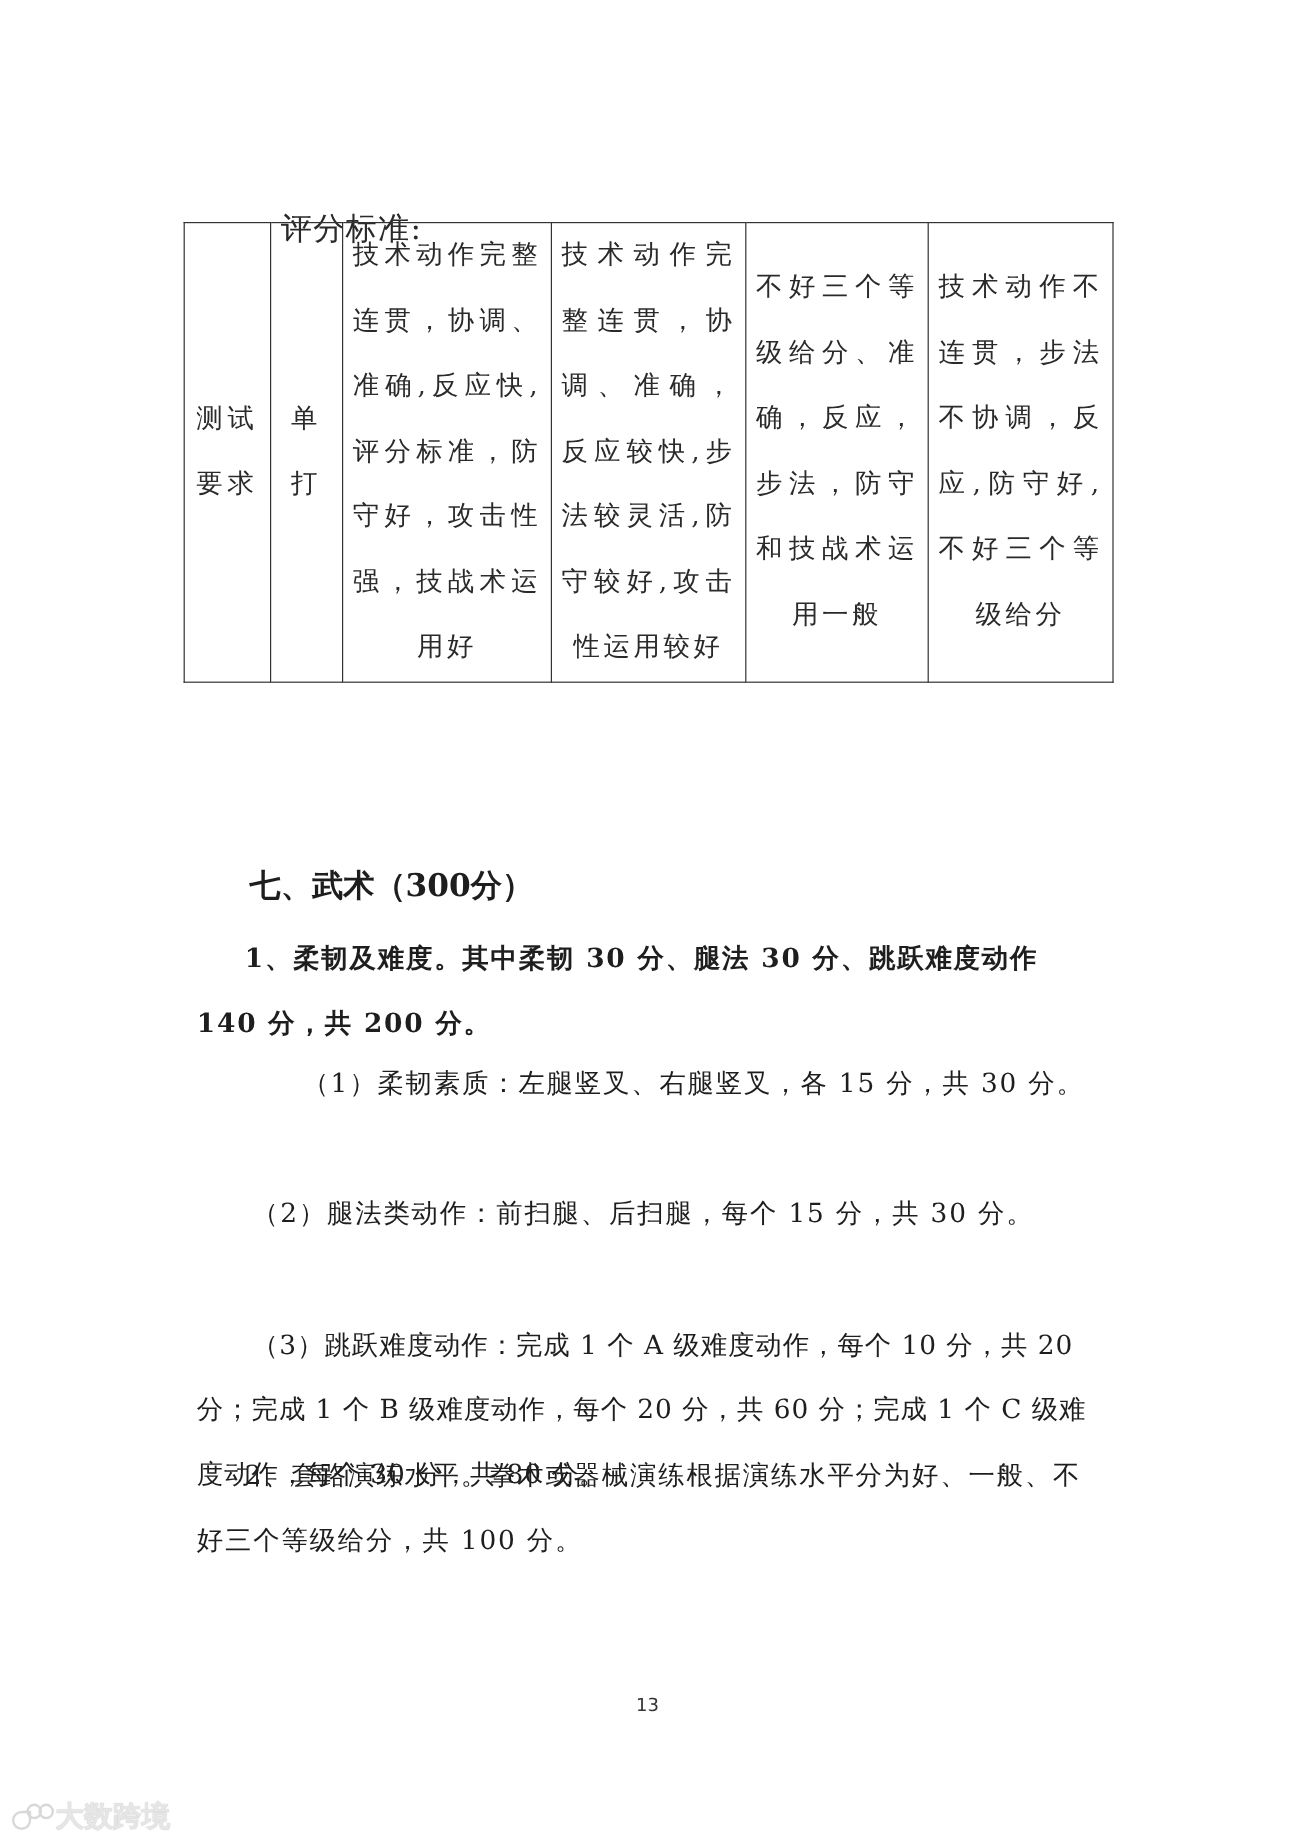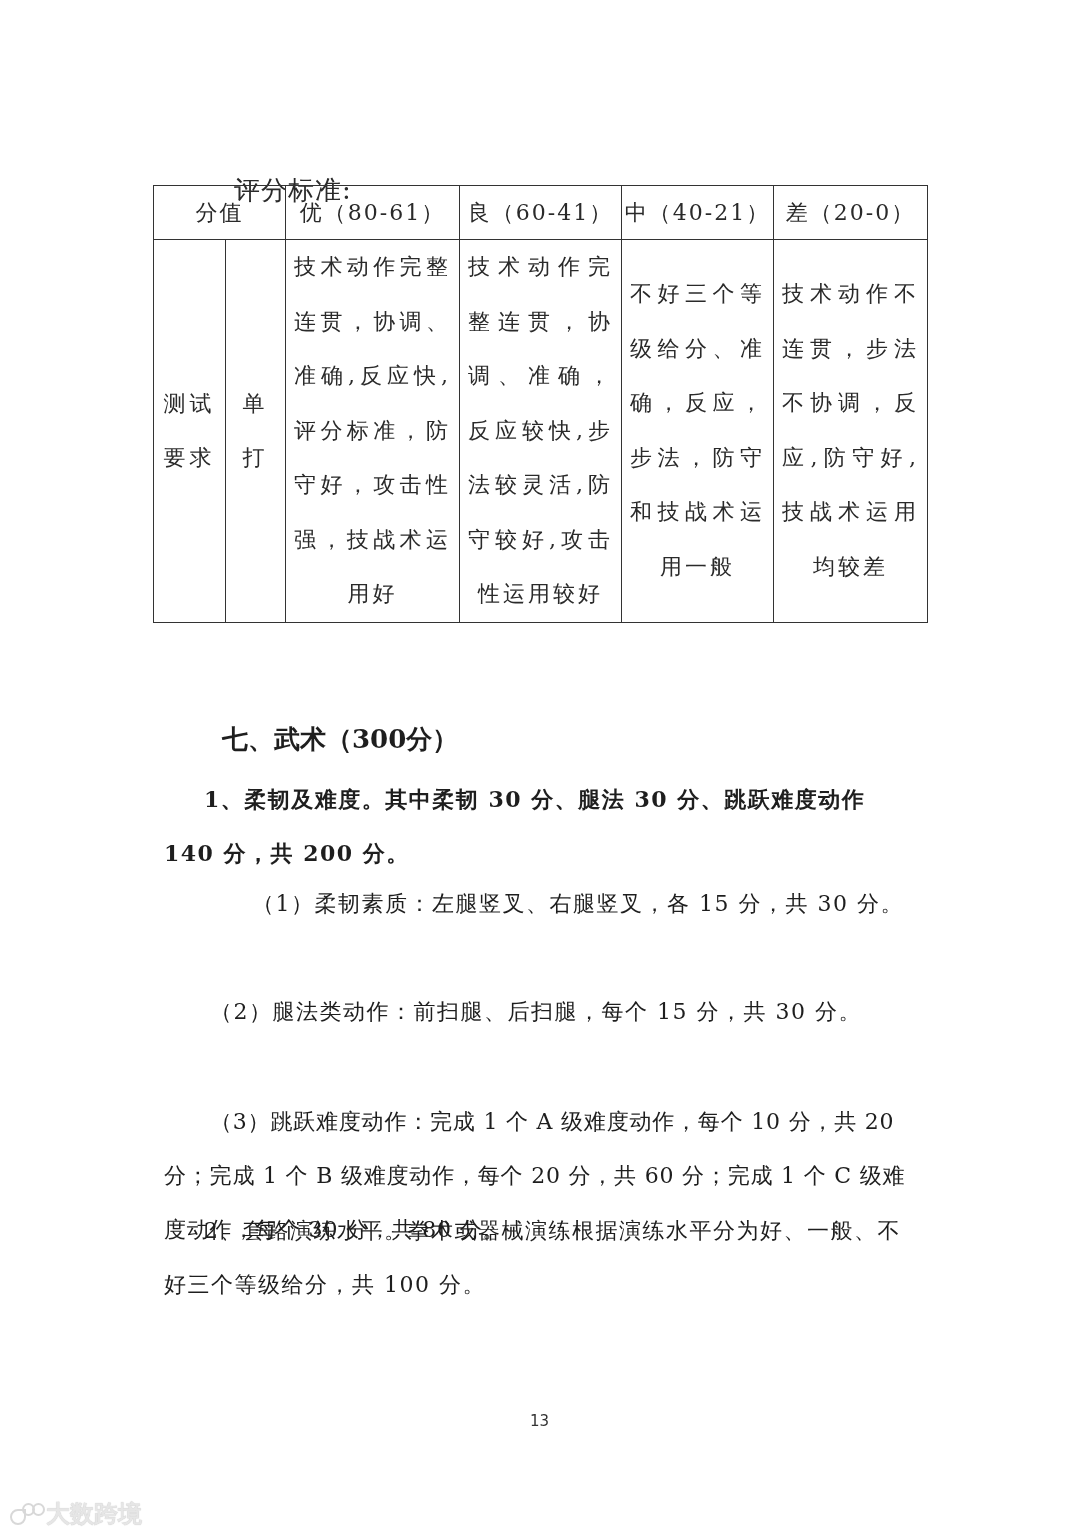--- a/index.html
+++ b/index.html
@@ -27,21 +27,21 @@
   table.score tr.body td { height: 379px; }
   .cell-text {
     display: block; line-height: 54.5px; padding: 0 8px;
     text-align: justify; text-align-last: center; letter-spacing: 3px;
   }
   .vtext { line-height: 54px; letter-spacing: 4px; }
   .block {
     position: absolute; left: 164px; width: 756px;
     font-size: 22px; color: #1e1e1e; line-height: 54px;
   }
-  .h7 { left: 222px; top: 712px; font-weight: bold; font-size: 26px; }
+  .h7 { left: 208px; top: 712px; font-weight: bold; font-size: 26px; }
   .p1 { top: 772px; font-weight: bold; text-indent: 40px; letter-spacing: 1.5px; }
   .p2 { top: 877px; text-indent: 46px; letter-spacing: 1.5px; margin-left: 42px; }
   .p3 { top: 985px; text-indent: 46px; letter-spacing: 1.5px; }
   .p4 { top: 1095px; text-indent: 46px; letter-spacing: 0.8px; }
   .p5 { top: 1204px; font-weight: normal; text-indent: 40px; letter-spacing: 1.5px; }
   .pagenum {
     position: absolute; left: 530px; top: 1412px;
     font-family: "DejaVu Sans", sans-serif; font-size: 15px; color: #333;
   }
   .watermark {
@@ -64,27 +64,20 @@
 <table class="score">
   <colgroup>
     <col style="width:72px">
       <col style="width:60px">
       <col style="width:174px">
     <col style="width:162px">
       <col style="width:152px">
       <col style="width:154px">
   </colgroup>
   <tbody>
-      <tr class="head">
-    <td colspan="2">分值</td>
-    <td>优（80-61）</td>
-    <td>良（60-41）</td>
-    <td>中（40-21）</td>
-    <td>差（20-0）</td>
-  </tr>
   <tr class="body">
     <td>
       <div class="vtext">
         <div>测试</div>
         <div>要求</div>
       </div>
     </td>
     <td>
       <div class="vtext">
         <div>单</div>
@@ -94,21 +87,21 @@
     <td>
           <span class="cell-text">技术动作完整连贯，协调、准确,反应快,评分标准，防守好，攻击性强，技战术运用好</span>
         </td>
     <td>
           <span class="cell-text">技术动作完整连贯，协调、准确，反应较快,步法较灵活,防守较好,攻击性运用较好</span>
         </td>
     <td>
           <span class="cell-text">不好三个等级给分、准确，反应，步法，防守和技战术运用一般</span>
         </td>
     <td>
-          <span class="cell-text">技术动作不连贯，步法不协调，反应,防守好,技战术运用均较差</span>
+          <span class="cell-text">技术动作不连贯，步法不协调，反应,防守好,不好三个等级给分</span>
         </td>
   </tr>
 </tbody>
   </table>
 
 <div class="block h7">七、武术（300分）</div>
 <div class="block p1">1、柔韧及难度。其中柔韧 30 分、腿法 30 分、跳跃难度动作 140 分，共 200 分。</div>
 <div class="block p2">（1）柔韧素质：左腿竖叉、右腿竖叉，各 15 分，共 30 分。</div>
 <div class="block p3">（2）腿法类动作：前扫腿、后扫腿，每个 15 分，共 30 分。</div>
 <div class="block p4">（3）跳跃难度动作：完成 1 个 A 级难度动作，每个 10 分，共 20 分；完成 1 个 B 级难度动作，每个 20 分，共 60 分；完成 1 个 C 级难度动作，每个 30 分，共 80 分。</div>

